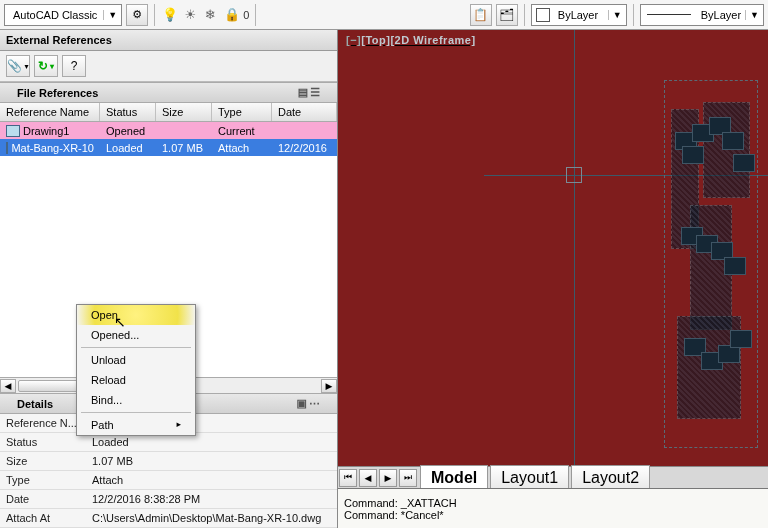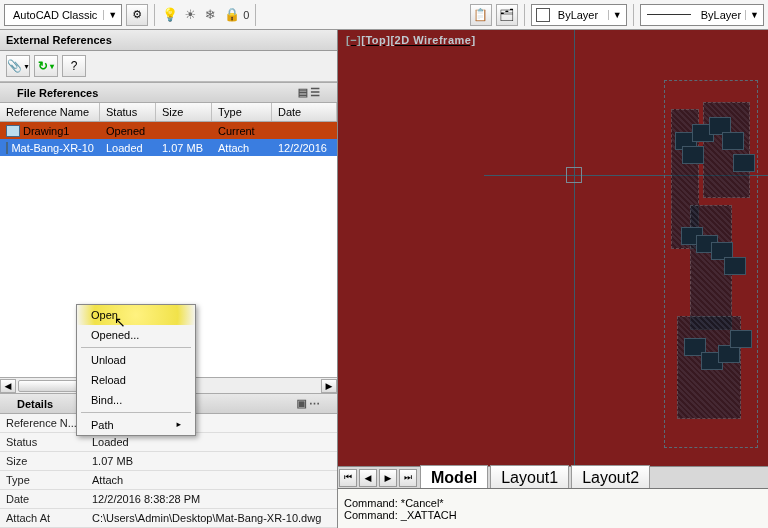--- a/index.html
+++ b/index.html
@@ -43,21 +43,21 @@
 .section-hdr .icons span { font-size:11px; color:#555; }
 
 .table { width:100%; }
 .thead { display:flex; background:linear-gradient(#fafafa,#e0e0e0); border-bottom:1px solid #aaa; }
 .th { padding:3px 6px; border-right:1px solid #c0c0c0; font-size:11px; }
 .th.name { width:100px; }
 .th.status { width:56px; }
 .th.size { width:56px; }
 .th.type { width:60px; }
 .th.date { flex:1; }
-.tbody { background:#c2410c; }
+.tbody { background:#f9a8d4; }
 .tr { display:flex; align-items:center; height:17px; }
 .tr.sel { background:#3a7de0; color:#fff; }
 .td { padding:1px 6px; font-size:11px; overflow:hidden; white-space:nowrap; }
 .td.name { width:100px; display:flex; align-items:center; gap:3px; }
 .td.status { width:56px; }
 .td.size { width:56px; }
 .td.type { width:60px; }
 .td.date { flex:1; }
 .fi { width:14px; height:12px; background:#bde; border:1px solid #468; display:inline-block; }
 
@@ -308,17 +308,17 @@
         <div class="ab">◀</div>
         <div class="ab">▶</div>
         <div class="ab">⏭</div>
       </div>
       <div class="tab act">Model</div>
       <div class="tab">Layout1</div>
       <div class="tab">Layout2</div>
     </div>
 
     <div class="cmd">
+      <div class="cmd-line">Command:  _XATTACH</div>
       <div class="cmd-line">Command: *Cancel*</div>
-      <div class="cmd-line">Command:  _XATTACH</div>
     </div>
   </div>
 </div>
 
 </body></html>

